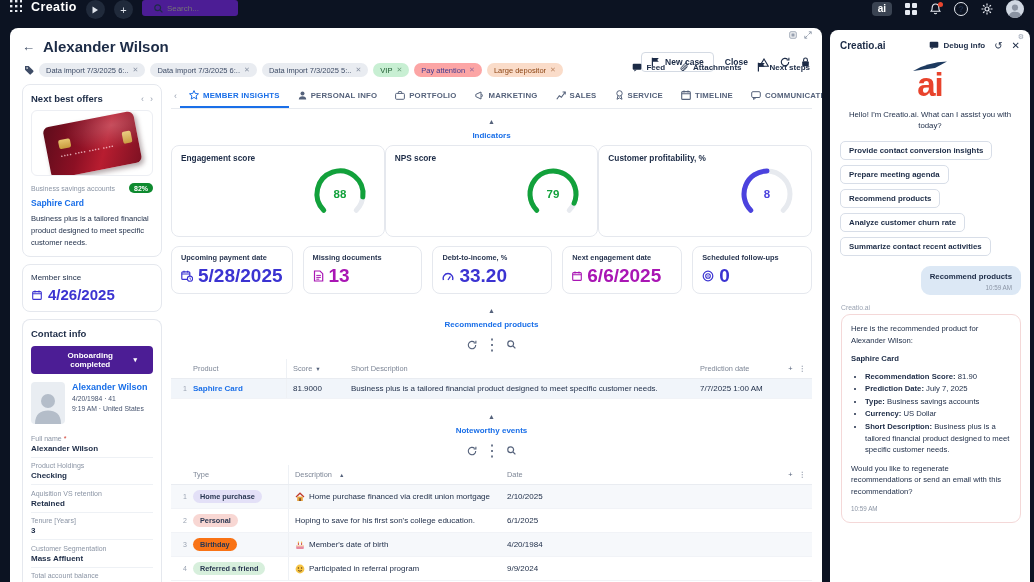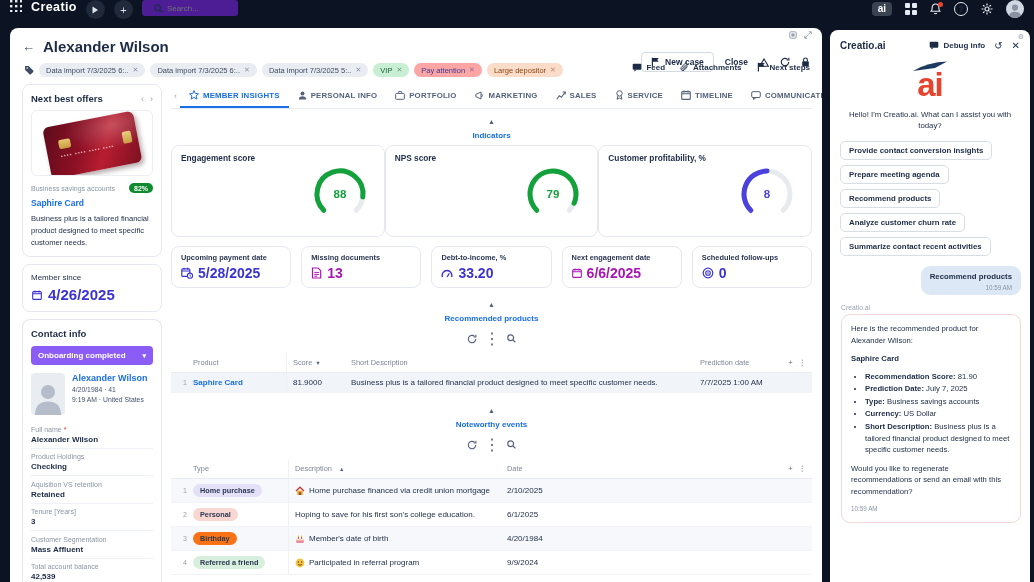--- a/index.html
+++ b/index.html
@@ -60,21 +60,21 @@
   .cc-chip2 { position:absolute; right:6px; top:19px; width:9px; height:12px; border-radius:2px; background:linear-gradient(#e7c570,#c89a3d); }
   .cc-num { position:absolute; left:13px; top:28px; color:rgba(255,215,220,.75); font-size:5.5px; letter-spacing:1px; }
   .offer-cat-row { display:flex; align-items:center; margin-top:7px; }
   .offer-cat { font-size:7px; color:#8b95a5; }
   .score-pill { margin-left:auto; background:#0e8a2f; color:#fff; font-size:7px; font-weight:700; border-radius:8px; padding:1.5px 5px; }
   .offer-link { font-size:8.5px; font-weight:700; color:#1a6fe8; margin-top:5px; cursor:pointer; }
   .offer-desc { font-size:7.6px; color:#1c2b46; line-height:1.55; margin-top:5px; }
   .ms-label { font-size:8px; color:#1c2b46; }
   .ms-value-row { display:flex; align-items:center; gap:5px; margin-top:4px; color:#3b33d1; }
   .ms-value { font-size:15px; font-weight:700; }
-  .status-btn { margin-top:7px; width:100%; background:#8b5cf6; border:none; border-radius:4px; color:#fff; font-size:8px; font-weight:700; padding:5px 7px; display:flex; align-items:center; cursor:pointer; font-family:inherit; }
+  .status-btn { margin-top:7px; width:100%; background:#4c1d95; border:none; border-radius:4px; color:#fff; font-size:8px; font-weight:700; padding:5px 16px; display:flex; align-items:center; cursor:pointer; font-family:inherit; }
   .status-btn .dd { margin-left:auto; font-size:7px; }
   .photo-row { display:flex; gap:7px; margin-top:8px; }
   .photo { width:34px; height:42px; background:#e9edf2; border-radius:4px; overflow:hidden; display:flex; align-items:flex-end; justify-content:center; flex-shrink:0; }
   .p-name { font-size:9px; font-weight:700; color:#1a6fe8; cursor:pointer; }
   .p-sub { font-size:6.8px; color:#45536e; margin-top:3px; }
   .fields { margin-top:6px; }
   .field { padding:4.5px 0 4px; border-bottom:1px solid #eef1f5; }
   .field:last-child { border-bottom:none; }
   .f-label { font-size:7px; color:#8b95a5; }
   .f-label .req { color:#d03b2f; }
@@ -91,21 +91,21 @@
   .sec-label { color:#1a6fe8; font-size:8px; font-weight:700; }
   .sec-tools { display:flex; align-items:center; gap:7px; color:#55627b; cursor:pointer; }
   .gauges { display:flex; gap:0; }
   .gcard { flex:1; border:1px solid #e5e8ee; border-radius:8px; padding:7px 9px 3px; height:92px; }
   .g-title { font-size:8.3px; font-weight:600; color:#1c2b46; }
   .g-wrap { display:flex; justify-content:flex-end; }
   .icards { display:flex; gap:10px; margin-top:9px; }
   .icard { flex:1; border:1px solid #e5e8ee; border-radius:8px; padding:6px 9px; }
   .ic-label { font-size:7.4px; font-weight:600; color:#2a3752; }
   .ic-value-row { display:flex; align-items:center; gap:5px; margin-top:3px; }
-  .ic-value { font-size:14px; font-weight:700; }
+  .ic-value { font-size:19px; font-weight:700; }
 
   .tablewrap { margin-top:2px; }
   .trow { display:flex; align-items:center; }
   .thead { border-bottom:1px solid #e9ecf1; color:#7d8696; font-size:7.4px; }
   .thead > div { padding:5px 6px; }
   .tbody-row { font-size:8px; color:#1c2b46; }
   .tbody-row > div { padding:5px 6px; }
   .row-num { width:16px; text-align:right; color:#9aa3b2; font-size:7px; flex-shrink:0; padding:5px 0 5px 4px !important; }
   .rp-c1 { width:100px; border-right:1px solid #eef1f5; align-self:stretch; display:flex; align-items:center; }
   .rp-c2 { width:58px; }

